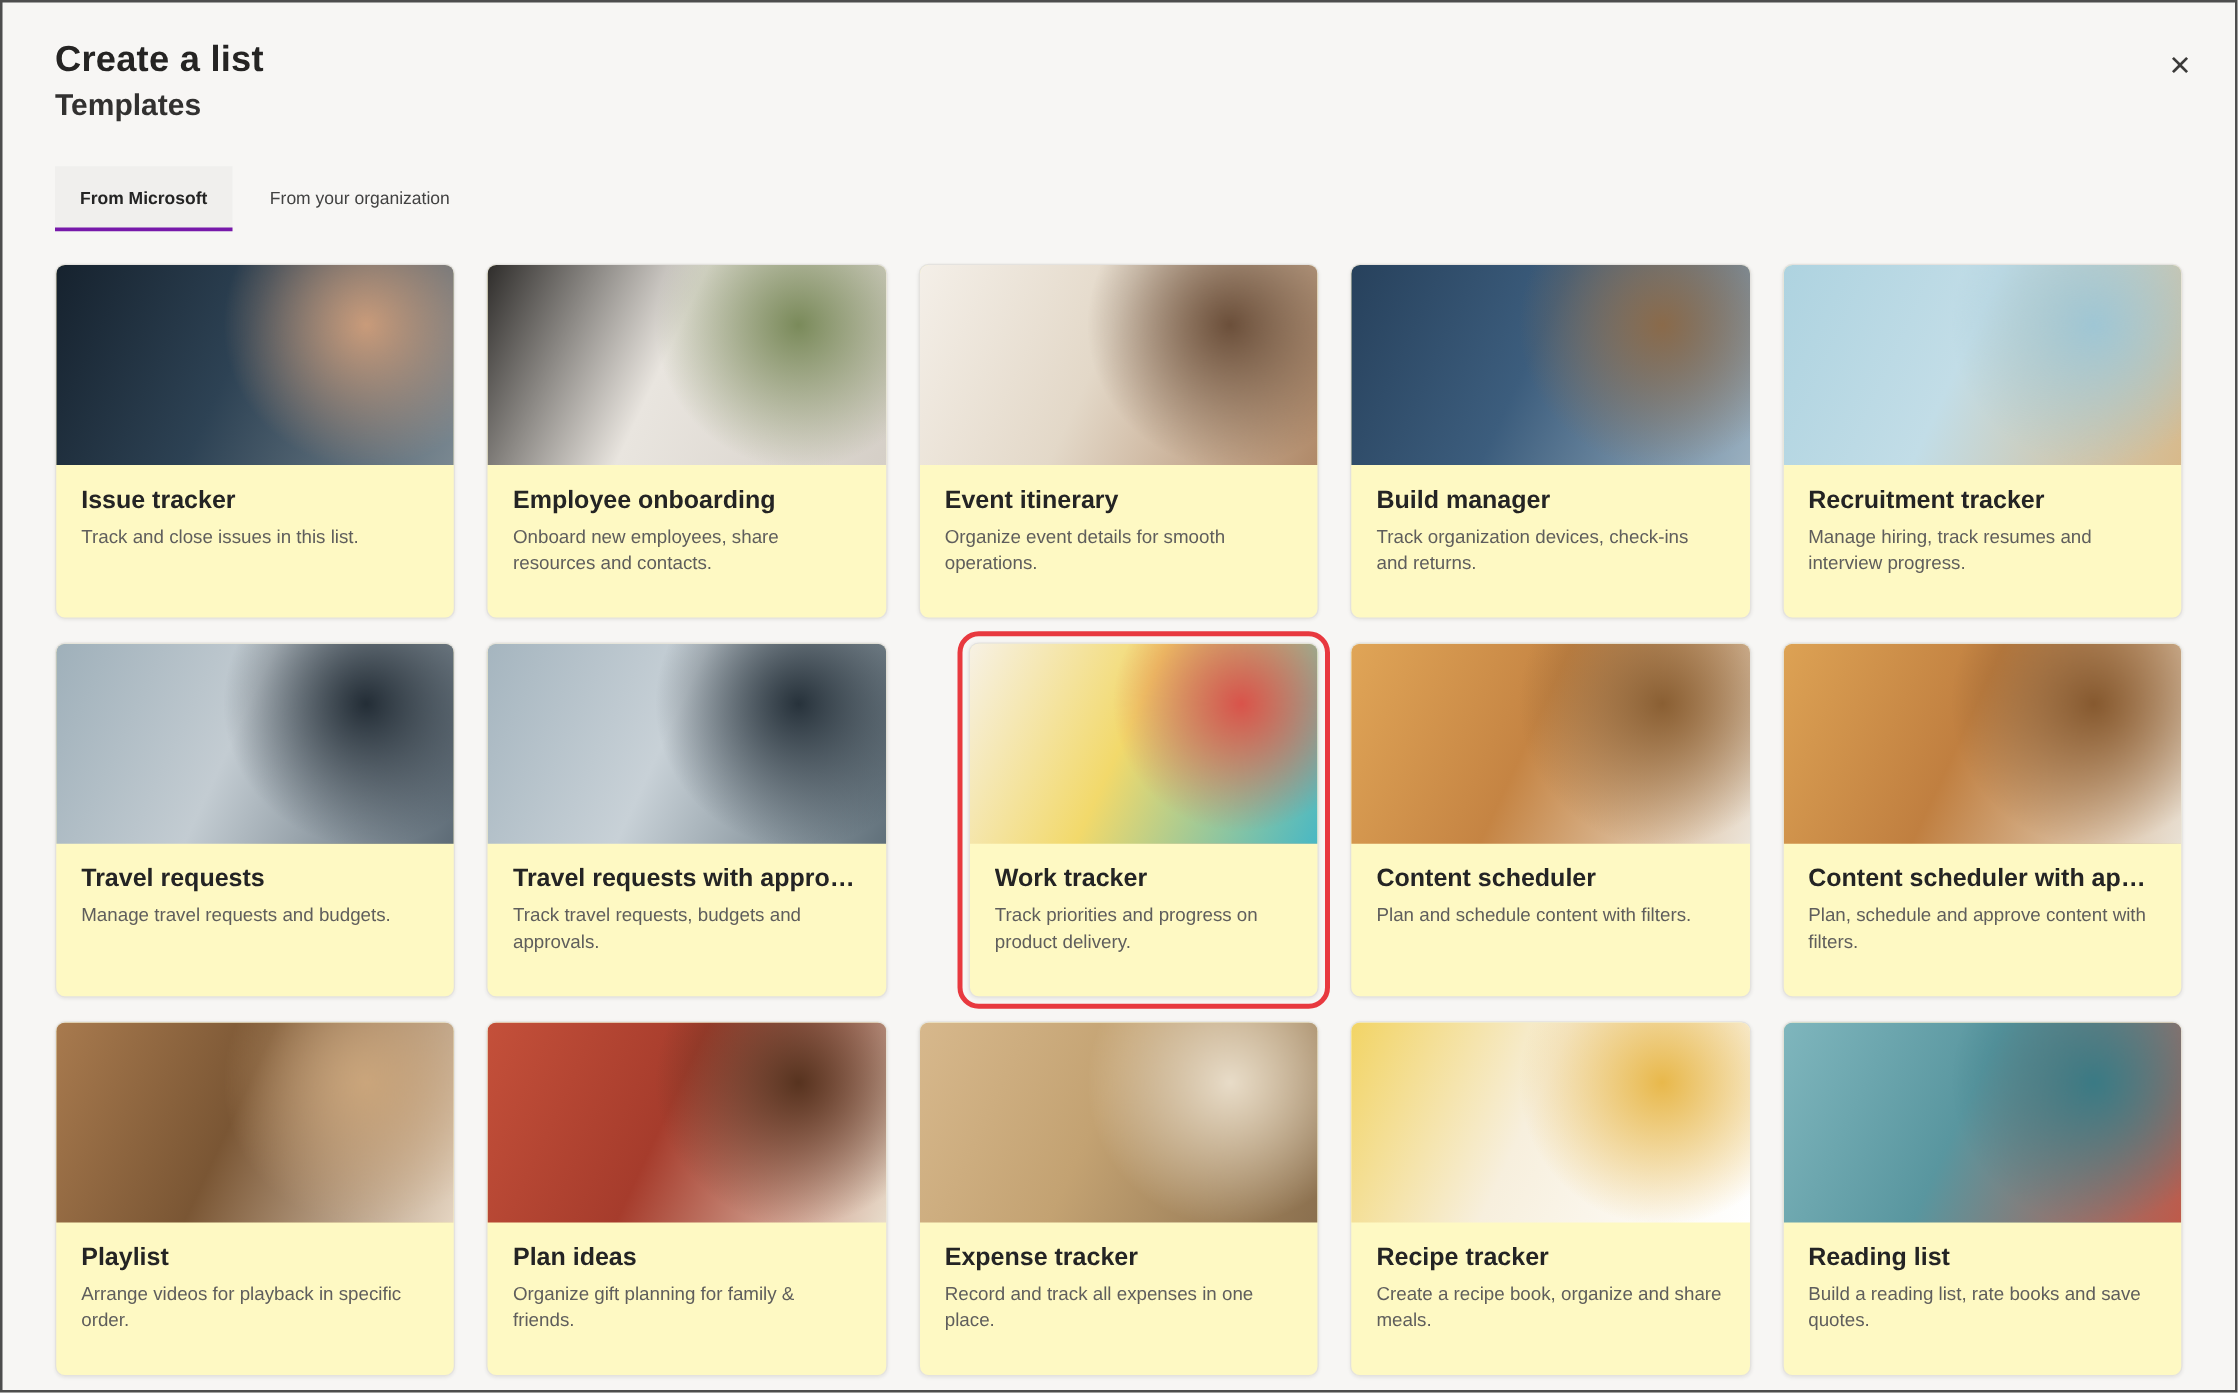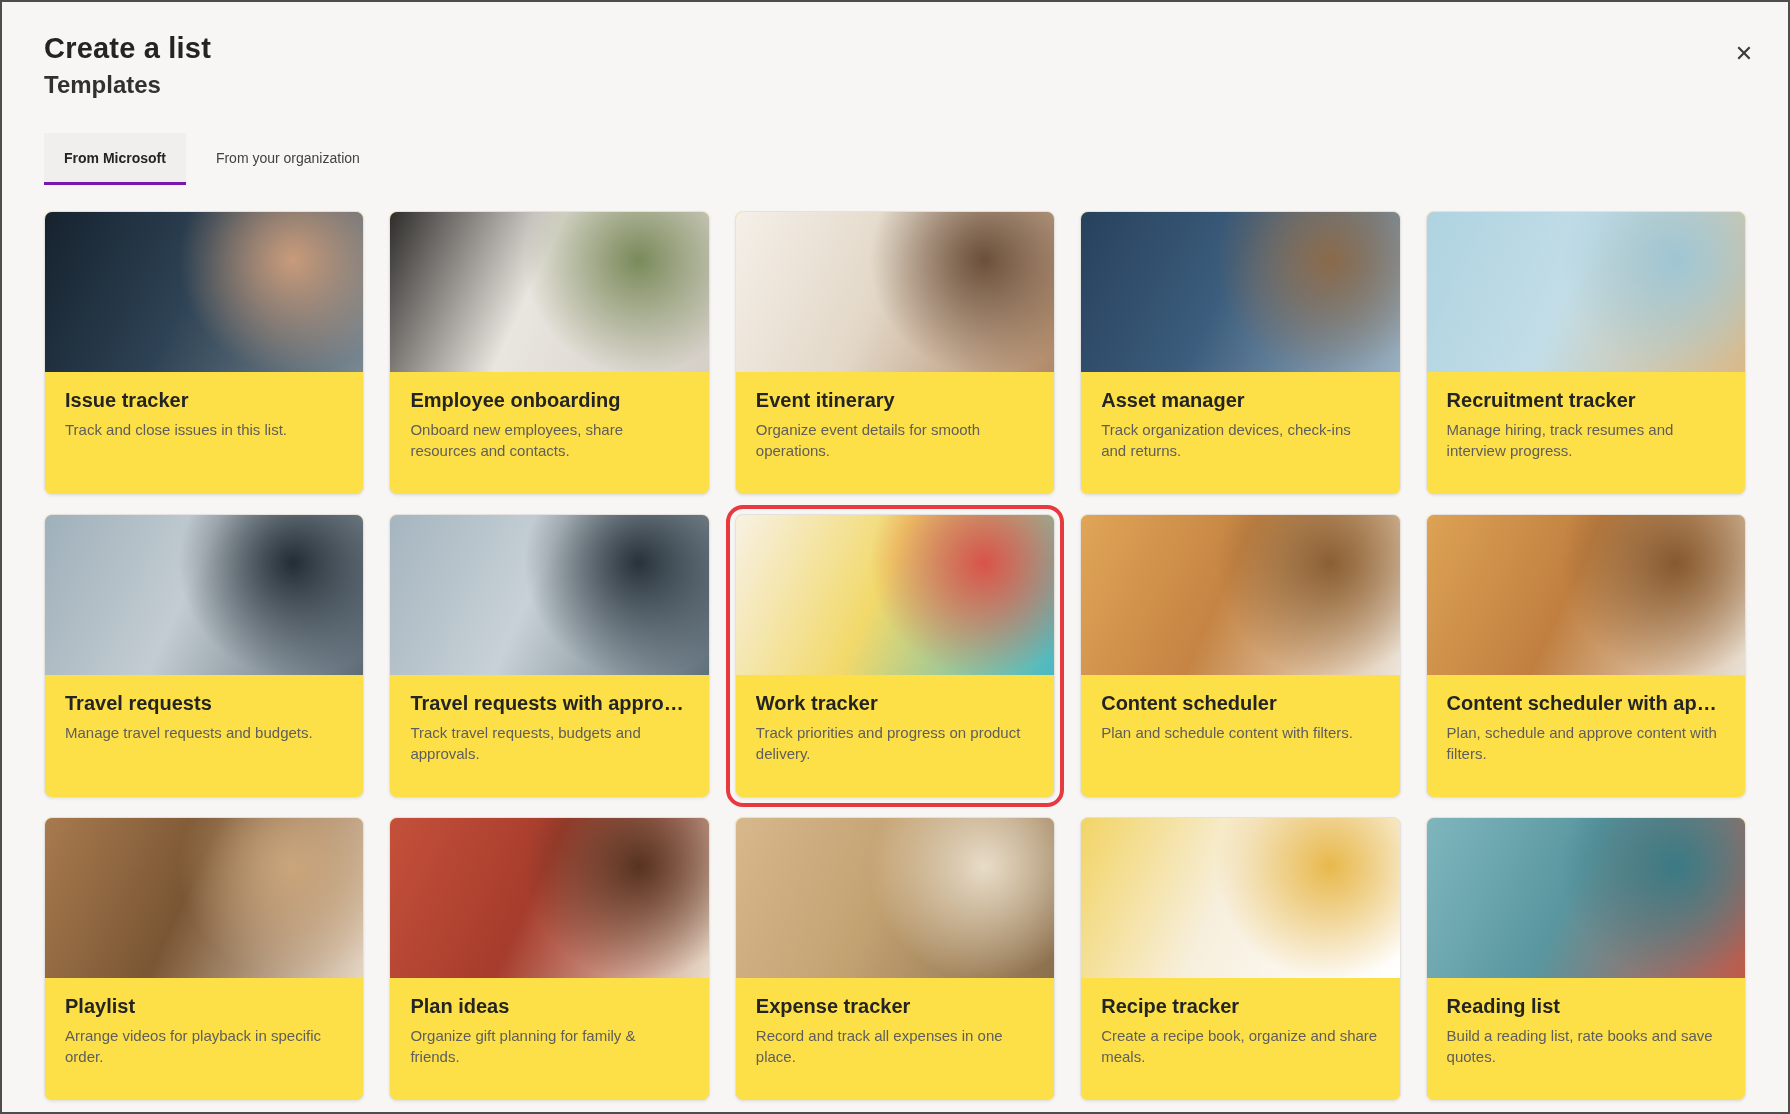--- a/index.html
+++ b/index.html
@@ -38,32 +38,33 @@
     border-bottom-color: var(--accent, #7719aa);
   }
 
   .grid {
     margin-top: 26px;
     display: grid;
     grid-template-columns: repeat(5, 1fr);
     column-gap: 25px; row-gap: 19px;
   }
   .card {
-    background: #fde047;
+    background: #fef9c3;
     border: 1px solid #e4e2df;
     border-radius: 8px;
     height: 284px;
     overflow: hidden;
     cursor: pointer;
     box-shadow: 0 1px 3px rgba(0,0,0,.07);
     position: relative;
   }
   .card.highlighted {
     outline: 4px solid var(--highlight, #e8393f);
     outline-offset: 5px;
+    margin-left: 40px;
   }
   .thumb { height: 160px; width: 100%; }
   .card-body { padding: 17px 20px 0 20px; }
   .card-title {
     font-size: 20px; font-weight: 600; color: #242424;
     white-space: nowrap; overflow: hidden; text-overflow: ellipsis;
   }
   .card-desc {
     margin-top: 8px;
     font-size: 15px; color: #5f5e5c; line-height: 1.38;
@@ -107,21 +108,21 @@
     <div class="thumb" style="background: radial-gradient(circle at 78% 30%, rgb(107, 79, 58) 0%, rgba(0, 0, 0, 0) 42%), linear-gradient(115deg, rgb(244, 239, 232) 0%, rgb(227, 216, 200) 45%, rgb(176, 137, 104) 100%);"></div>
     <div class="card-body">
       <div class="card-title">Event itinerary</div>
       <div class="card-desc">Organize event details for smooth operations.</div>
     </div>
   </div>
 
   <div class="card">
     <div class="thumb" style="background: radial-gradient(circle at 78% 30%, rgb(138, 106, 74) 0%, rgba(0, 0, 0, 0) 42%), linear-gradient(115deg, rgb(39, 65, 92) 0%, rgb(60, 93, 125) 45%, rgb(154, 176, 192) 100%);"></div>
     <div class="card-body">
-      <div class="card-title">Asset manager</div>
+      <div class="card-title">Build manager</div>
       <div class="card-desc">Track organization devices, check-ins and returns.</div>
     </div>
   </div>
 
   <div class="card">
     <div class="thumb" style="background: radial-gradient(circle at 78% 30%, rgb(159, 198, 212) 0%, rgba(0, 0, 0, 0) 42%), linear-gradient(115deg, rgb(174, 211, 224) 0%, rgb(194, 221, 231) 45%, rgb(216, 185, 138) 100%);"></div>
     <div class="card-body">
       <div class="card-title">Recruitment tracker</div>
       <div class="card-desc">Manage hiring, track resumes and interview progress.</div>
     </div>

